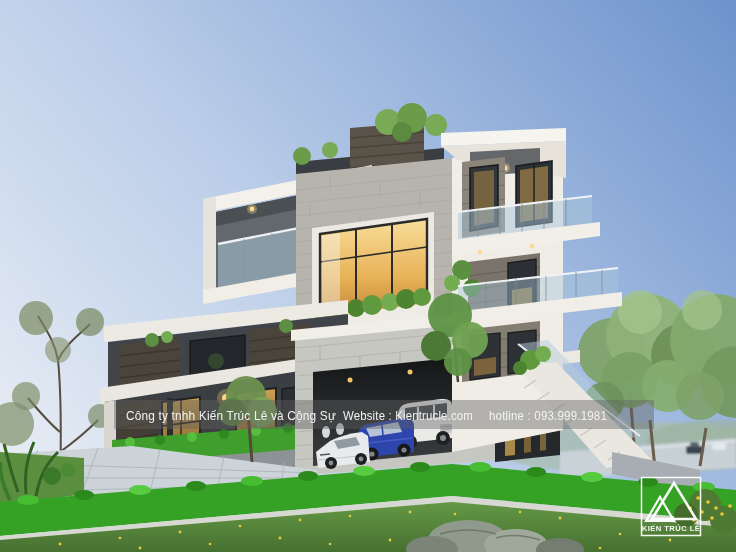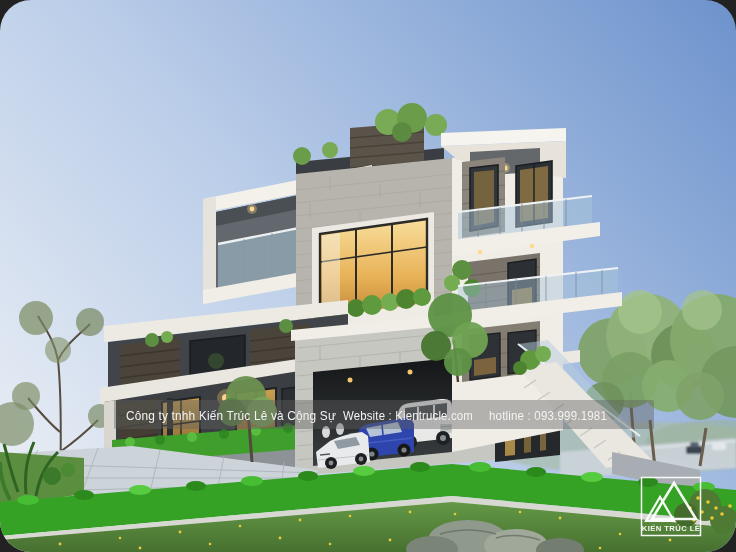--- a/index.html
+++ b/index.html
@@ -1,17 +1,17 @@
 <!DOCTYPE html>
 <html><head>
 <meta charset="utf-8">
 <style>
   html,body{margin:0;padding:0;background:#222;}
   .stage{position:relative;width:736px;height:552px;overflow:hidden;
-         font-family:"Liberation Sans",sans-serif;border-radius:31px;}
+         font-family:"Liberation Sans",sans-serif;}
   .stage svg{display:block;width:736px;height:552px;}
   text{font-family:"Liberation Sans",sans-serif;}
   .bar-text{fill:#f3f3f3;font-size:13px;letter-spacing:.2px;}
   .logo-text{fill:#ffffff;font-size:7.6px;font-weight:bold;letter-spacing:.45px;}
 </style>
 </head>
 <body>
 
 <div class="stage">
 <svg viewBox="0 0 736 552" aria-label="modern villa exterior render">

